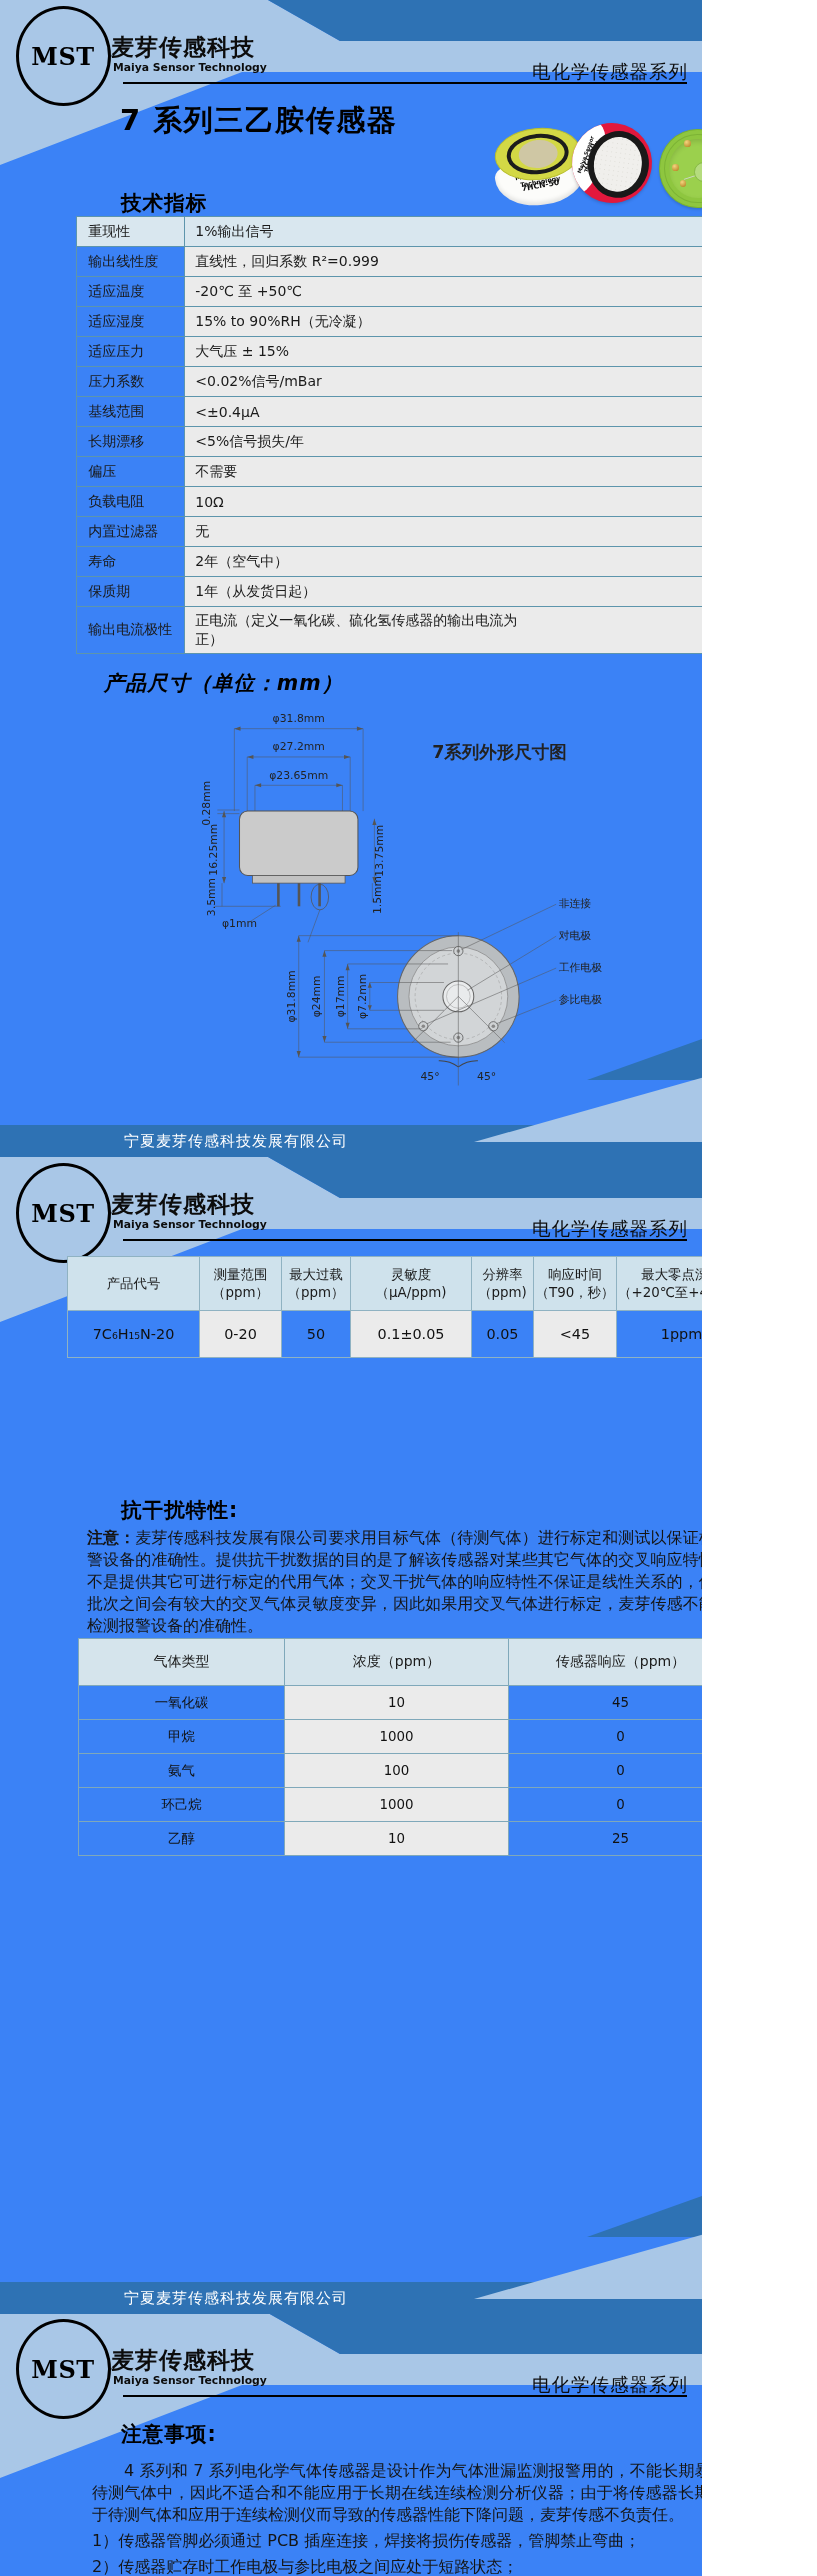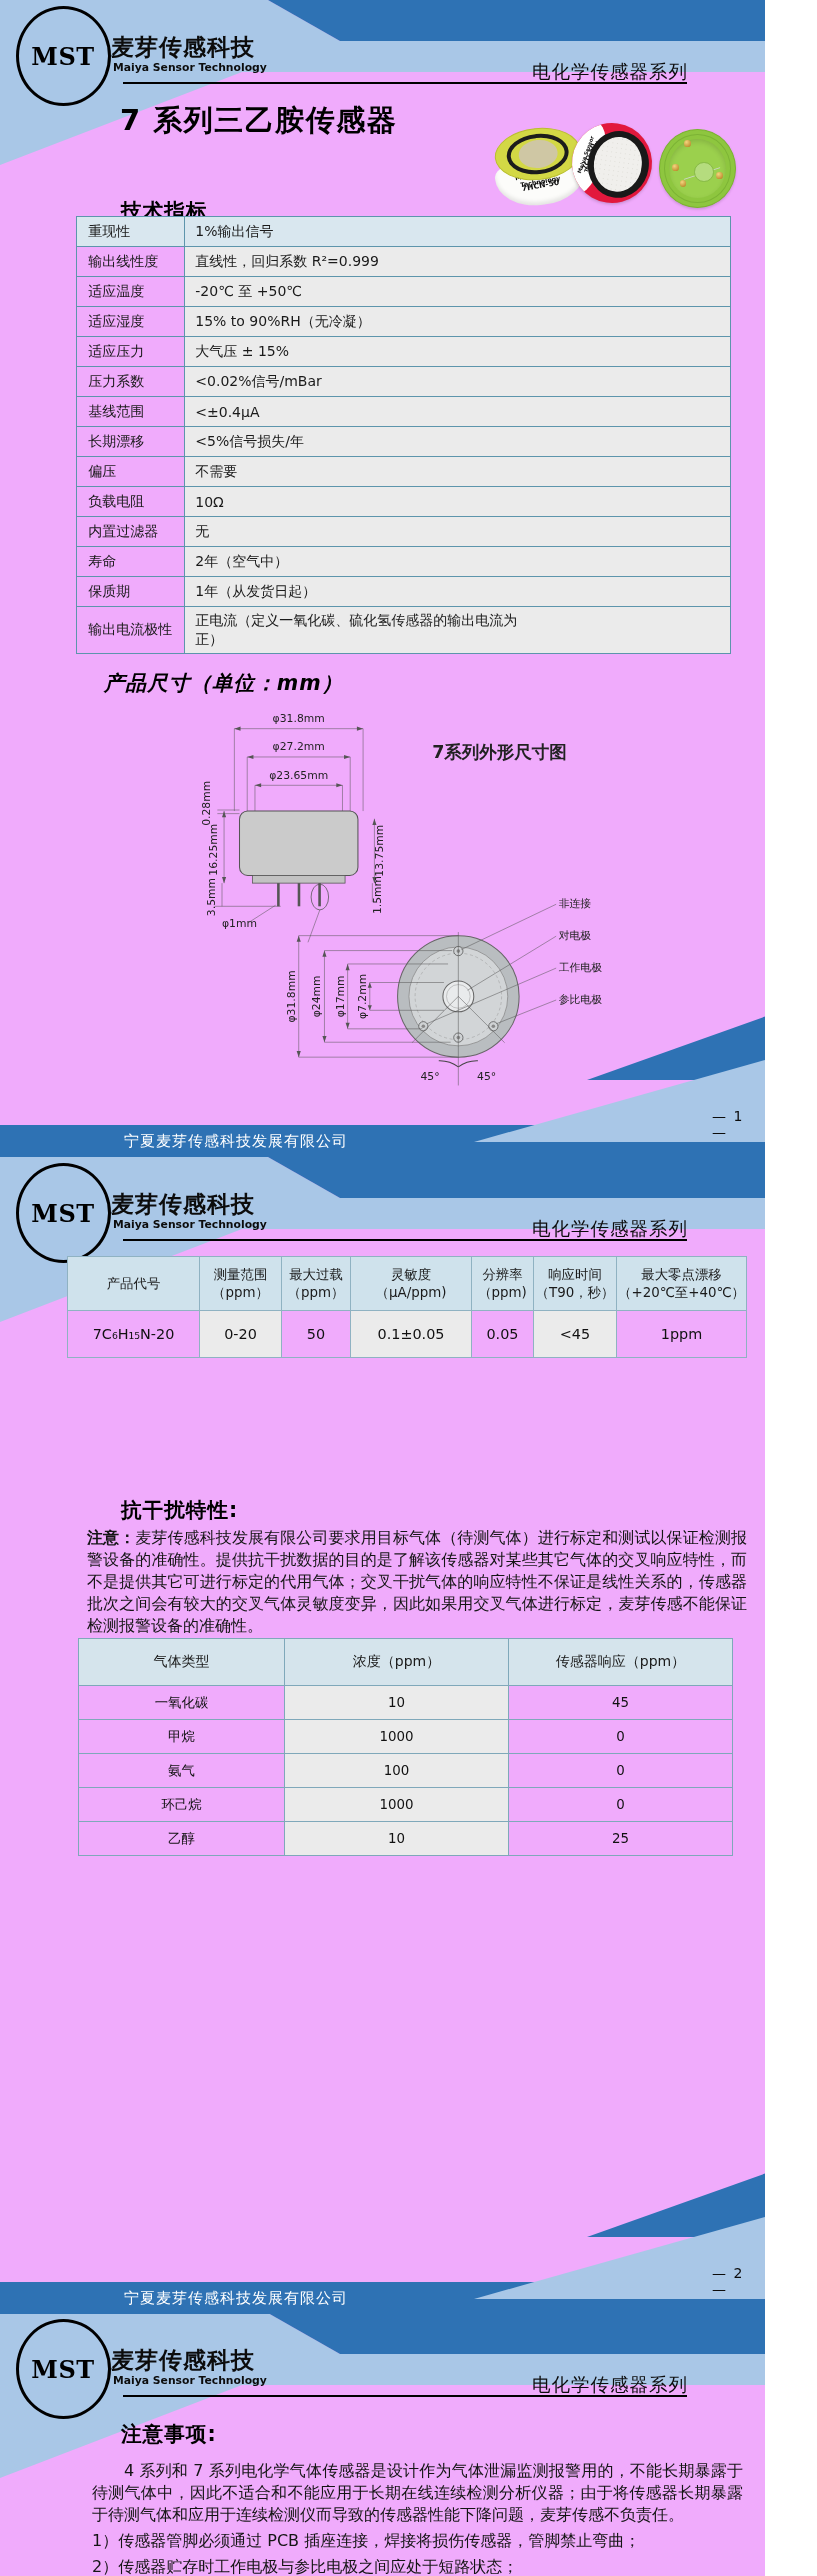--- a/index.html
+++ b/index.html
@@ -1,18 +1,18 @@
 <!DOCTYPE html>
 <html style="font-size:8.2px"><head>
 <meta charset="utf-8">
 <style>
   html,body{margin:0;padding:0;background:#fff;}
   #doc{position:relative;width:818px;height:3470px;background:#fff;overflow:hidden;
        font-family:"DejaVu Sans","Liberation Sans",sans-serif;color:#111;}
-  .page{position:absolute;left:0;width:765px;height:1157px;background:#f0abfc;overflow:hidden;}
+  .page{position:absolute;left:0;width:702px;height:1157px;background:#3b82f6;overflow:hidden;}
   #p1{top:0;} #p2{top:1157px;} #p3{top:2313px;}
 
   
   .hdr-light{position:absolute;left:0;top:0;width:818px;height:165px;background:#a9c7e7;
     clip-path:polygon(0 0,268px 0,340px 41px,818px 41px,818px 72px,242px 72px,0 165px);}
   .hdr-dark{position:absolute;left:0;top:0;width:818px;height:41px;background:#2e72b4;
     clip-path:polygon(268px 0,818px 0,818px 41px,340px 41px);}
   .logo-ellipse{position:absolute;left:15.5px;top:6.2px;width:89px;height:94px;border:3.1px solid #000;
     border-radius:50%;display:flex;align-items:center;justify-content:center;}
   .logo-ellipse span{font-family:"DejaVu Serif","Liberation Serif",serif;font-weight:bold;
@@ -136,21 +136,21 @@
         <div class="s3-face"></div>
         <div class="s3-wire"></div>
         <div class="s3-hole"></div>
         <div class="s3-pin" style="left:24px;top:10.3px;"></div>
         <div class="s3-pin" style="left:12.4px;top:34px;"></div>
         <div class="s3-pin" style="left:19.6px;top:50px;"></div>
         <div class="s3-pin" style="left:56px;top:42px;"></div>
       </div>
     </div>
 
-    <div class="h2" style="left:121px;top:197px;">技术指标</div>
+    <div class="h2" style="left:121px;top:189px;">技术指标</div>
 
     <table class="spec-table">
       <colgroup>
           <col style="width:108px">
           <col>
         </colgroup>
       <tbody>
           <tr class="first">
             <td>重现性</td>
             <td class="v">1%输出信号</td>

